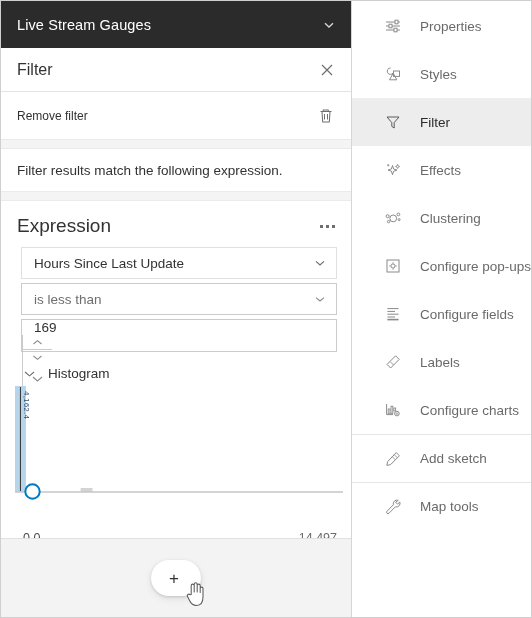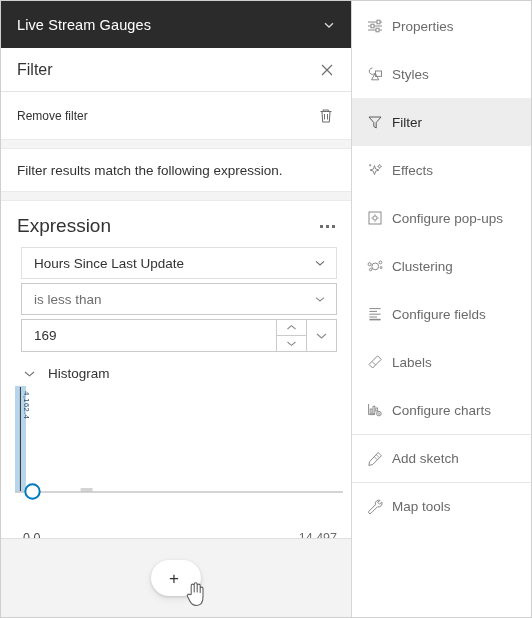--- a/index.html
+++ b/index.html
@@ -182,20 +182,21 @@
 
   .num-row {
     position: relative;
     height: 33px;
     box-sizing: border-box;
     border: 1px solid #cbcbcb;
     background: #fff;
     display: flex;
     align-items: stretch;
     margin-bottom: 2px;
+    flex-direction: column;
   }
   .num-row .numval {
     flex: 1 1 auto;
     display: flex;
     align-items: center;
     padding-left: 12px;
     font-size: 13.5px;
     color: #323232;
     cursor: text;
   }
@@ -317,22 +318,22 @@
     height: 100%;
     background: #ffffff;
     box-sizing: border-box;
     overflow: hidden;
     padding-top: 1px;
   }
   .side-item {
     height: 48px;
     display: flex;
     align-items: center;
-    gap: 8px;
-    padding: 0 10px 0 14px;
+    gap: 18px;
+    padding: 0 10px 0 32px;
     box-sizing: border-box;
     cursor: pointer;
     color: #6a6a6a;
     font-size: 13.5px;
     white-space: nowrap;
   }
   .side-item.active {
     background: #ededed;
     color: #2b2b2b;
   }
@@ -502,36 +503,36 @@
       <svg class="sicon" viewBox="0 0 18 18" aria-hidden="true">
         <path d="M8.5 4.5 L9.6 8 L13 9.1 L9.6 10.2 L8.5 13.7 L7.4 10.2 L4 9.1 L7.4 8 Z" fill="none" stroke="#8a8a8a" stroke-width="1"></path>
         <path d="M13.6 3.4 L14.2 4.9 L15.7 5.5 L14.2 6.1 L13.6 7.6 L13 6.1 L11.5 5.5 L13 4.9 Z" fill="none" stroke="#8a8a8a" stroke-width=".85"></path>
         <path d="M4.2 3.1 V5.4 M3.05 4.25 H5.35" fill="none" stroke="#8a8a8a" stroke-width=".85"></path>
       </svg>
       <span>Effects</span>
     </div>
 
     <div class="side-item">
       <svg class="sicon" viewBox="0 0 18 18" aria-hidden="true">
-        <rect x="3" y="3" width="12" height="12" fill="none" stroke="#8a8a8a" stroke-width="1"></rect>
-        <circle cx="9" cy="9" r="2.1" fill="none" stroke="#8a8a8a" stroke-width="1"></circle>
-        <path d="M9 5.3 V6.5 M9 11.5 V12.7 M5.3 9 H6.5 M11.5 9 H12.7" fill="none" stroke="#8a8a8a" stroke-width=".9"></path>
-      </svg>
-      <span>Configure pop-ups</span>
-    </div>
-
-    <div class="side-item">
-      <svg class="sicon" viewBox="0 0 18 18" aria-hidden="true">
         <circle cx="9.2" cy="9.4" r="3.4" fill="none" stroke="#8a8a8a" stroke-width="1"></circle>
         <circle cx="3.6" cy="7.2" r="1.5" fill="none" stroke="#8a8a8a" stroke-width="1"></circle>
         <circle cx="4.6" cy="12.6" r="1.2" fill="none" stroke="#8a8a8a" stroke-width="1"></circle>
         <circle cx="14.4" cy="5.4" r="1.4" fill="none" stroke="#8a8a8a" stroke-width="1"></circle>
         <circle cx="15.1" cy="10.6" r="1" fill="none" stroke="#8a8a8a" stroke-width="1"></circle>
       </svg>
       <span>Clustering</span>
+    </div>
+
+    <div class="side-item">
+      <svg class="sicon" viewBox="0 0 18 18" aria-hidden="true">
+        <rect x="3" y="3" width="12" height="12" fill="none" stroke="#8a8a8a" stroke-width="1"></rect>
+        <circle cx="9" cy="9" r="2.1" fill="none" stroke="#8a8a8a" stroke-width="1"></circle>
+        <path d="M9 5.3 V6.5 M9 11.5 V12.7 M5.3 9 H6.5 M11.5 9 H12.7" fill="none" stroke="#8a8a8a" stroke-width=".9"></path>
+      </svg>
+      <span>Configure pop-ups</span>
     </div>
 
     <div class="side-item">
       <svg class="sicon" viewBox="0 0 18 18" aria-hidden="true">
         <path d="M3.4 3.6 H14.6 M3.4 6.4 H11 M3.4 9.2 H14.6 M3.4 12 H11" fill="none" stroke="#8a8a8a" stroke-width="1"></path>
         <path d="M3.4 14.6 H14.6" fill="none" stroke="#8a8a8a" stroke-width="1.6"></path>
       </svg>
       <span>Configure fields</span>
     </div>
 

